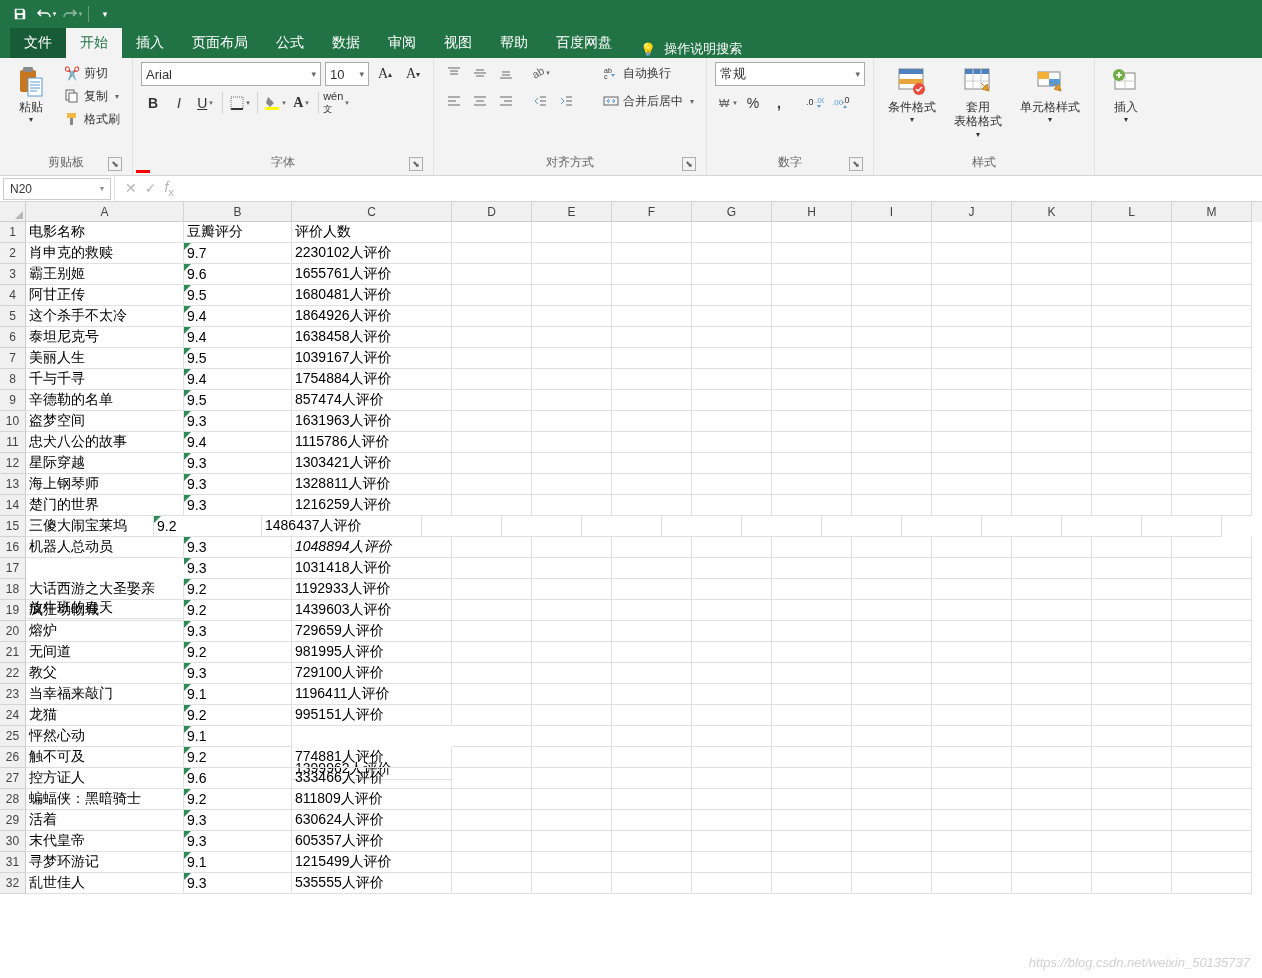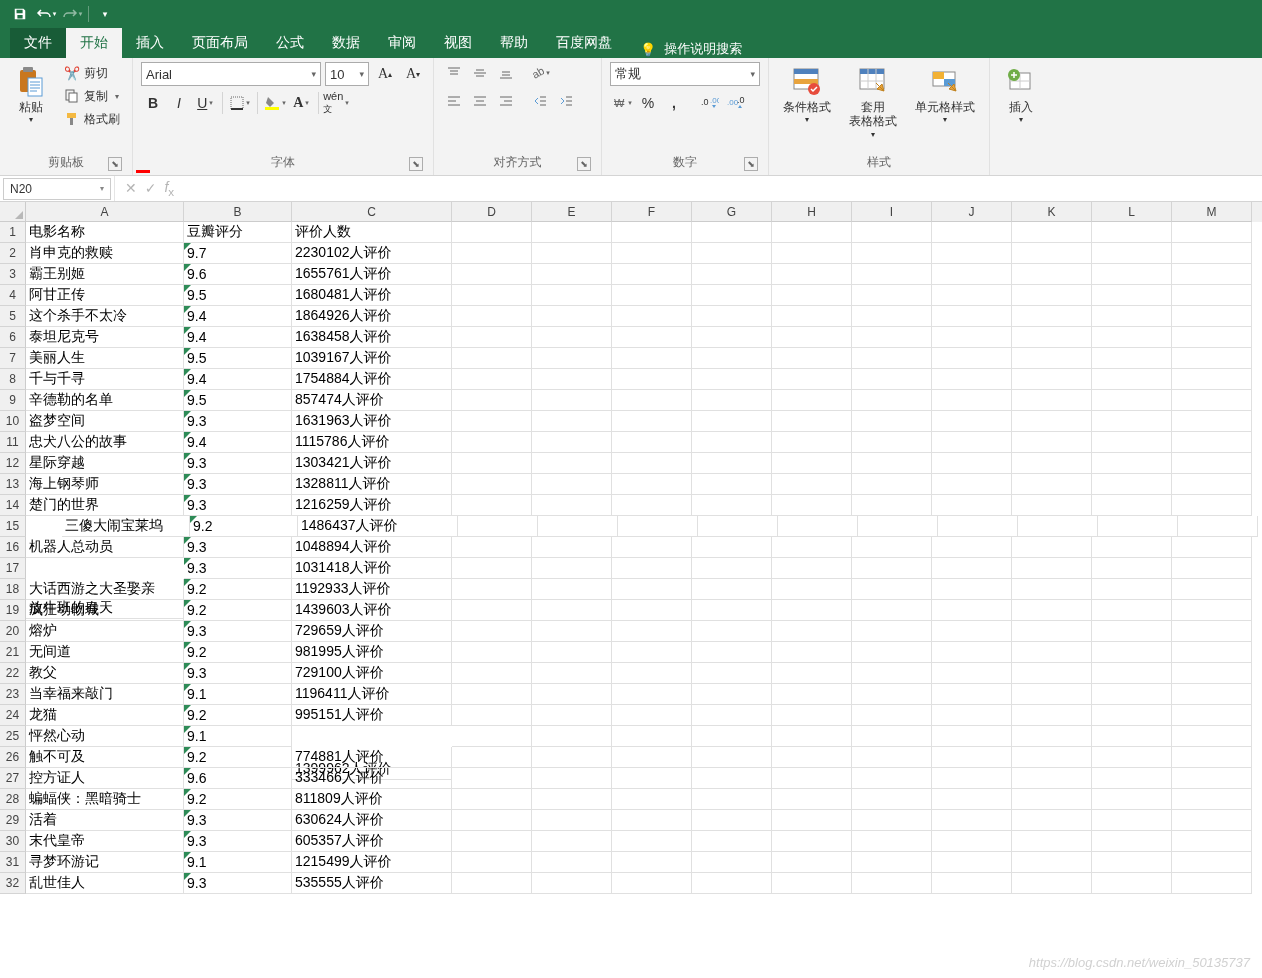--- a/index.html
+++ b/index.html
@@ -268,20 +268,41 @@
               <svg width="14" height="14">
                 <path d="M2 4l3 3-3 3" fill="none" stroke="#5b9bd5"></path>
                 <line x1="7" y1="3" x2="13" y2="3" stroke="#666"></line>
                 <line x1="7" y1="7" x2="13" y2="7" stroke="#666"></line>
                 <line x1="7" y1="11" x2="13" y2="11" stroke="#666"></line>
               </svg>
             </div>
         </div>
       </div>
       <div style="width:1px;background:#e1e1e1;margin:0 4px;"></div>
+      <div class="stk" style="gap:6px;">
+        <div class="sm">
+            <span class="sm-i">
+              <svg width="16" height="14">
+                <text x="1" y="7" font-size="7" fill="#333">ab</text>
+                <path d="M11 3v5h-3l2 3 2-3h-1V3" fill="#5b9bd5"></path>
+                <text x="1" y="13" font-size="7" fill="#333">c</text>
+              </svg>
+            </span>
+            <span>自动换行</span>
+          </div>
+        <div class="sm dd-arr">
+            <span class="sm-i">
+              <svg width="16" height="14">
+                <rect x="1" y="3" width="14" height="8" fill="none" stroke="#666"></rect>
+                <path d="M4 7h3M9 7h3M6 5l-2 2 2 2M10 5l2 2-2 2" fill="none" stroke="#5b9bd5"></path>
+              </svg>
+            </span>
+            <span>合并后居中</span>
+          </div>
+      </div>
     </div>
     <div class="group-label"><span>对齐方式</span><span class="dlaunch">⬊</span></div>
   </div>
 
   <div class="group">
     <div class="group-body" style="flex-direction:column;gap:6px;">
       <div class="combo" style="width:150px;">
           <span>常规</span>
           <span class="carr">▾</span>
         </div>
@@ -640,39 +661,39 @@
         <div class="cell" style="width: 80px;"></div>
         <div class="cell" style="width: 80px;"></div>
         <div class="cell" style="width: 80px;"></div>
         <div class="cell" style="width: 80px;"></div>
         <div class="cell" style="width: 80px;"></div>
         <div class="cell" style="width: 80px;"></div>
         <div class="cell" style="width: 80px;"></div>
       </div>
       <div class="row">
         <div class="rh">15</div>
-        <div class="cell" style="width: 128px; margin-left: 36px;">三傻大闹宝莱坞</div>
+        <div class="cell" style="width: 128px;">三傻大闹宝莱坞</div>
         <div class="cell err-tri" style="width: 108px;">9.2</div>
         <div class="cell" style="width: 160px;">1486437人评价</div>
         <div class="cell" style="width: 80px;"></div>
         <div class="cell" style="width: 80px;"></div>
         <div class="cell" style="width: 80px;"></div>
         <div class="cell" style="width: 80px;"></div>
         <div class="cell" style="width: 80px;"></div>
         <div class="cell" style="width: 80px;"></div>
         <div class="cell" style="width: 80px;"></div>
         <div class="cell" style="width: 80px;"></div>
         <div class="cell" style="width: 80px;"></div>
         <div class="cell" style="width: 80px;"></div>
       </div>
       <div class="row">
         <div class="rh">16</div>
         <div class="cell" style="width: 158px;">机器人总动员</div>
         <div class="cell err-tri" style="width: 108px;">9.3</div>
-        <div class="cell" style="width: 160px;">1048894人评价</div>
+        <div class="cell" style="width: 160px; font-style: italic;">1048894人评价</div>
         <div class="cell" style="width: 80px;"></div>
         <div class="cell" style="width: 80px;"></div>
         <div class="cell" style="width: 80px;"></div>
         <div class="cell" style="width: 80px;"></div>
         <div class="cell" style="width: 80px;"></div>
         <div class="cell" style="width: 80px;"></div>
         <div class="cell" style="width: 80px;"></div>
         <div class="cell" style="width: 80px;"></div>
         <div class="cell" style="width: 80px;"></div>
         <div class="cell" style="width: 80px;"></div>

